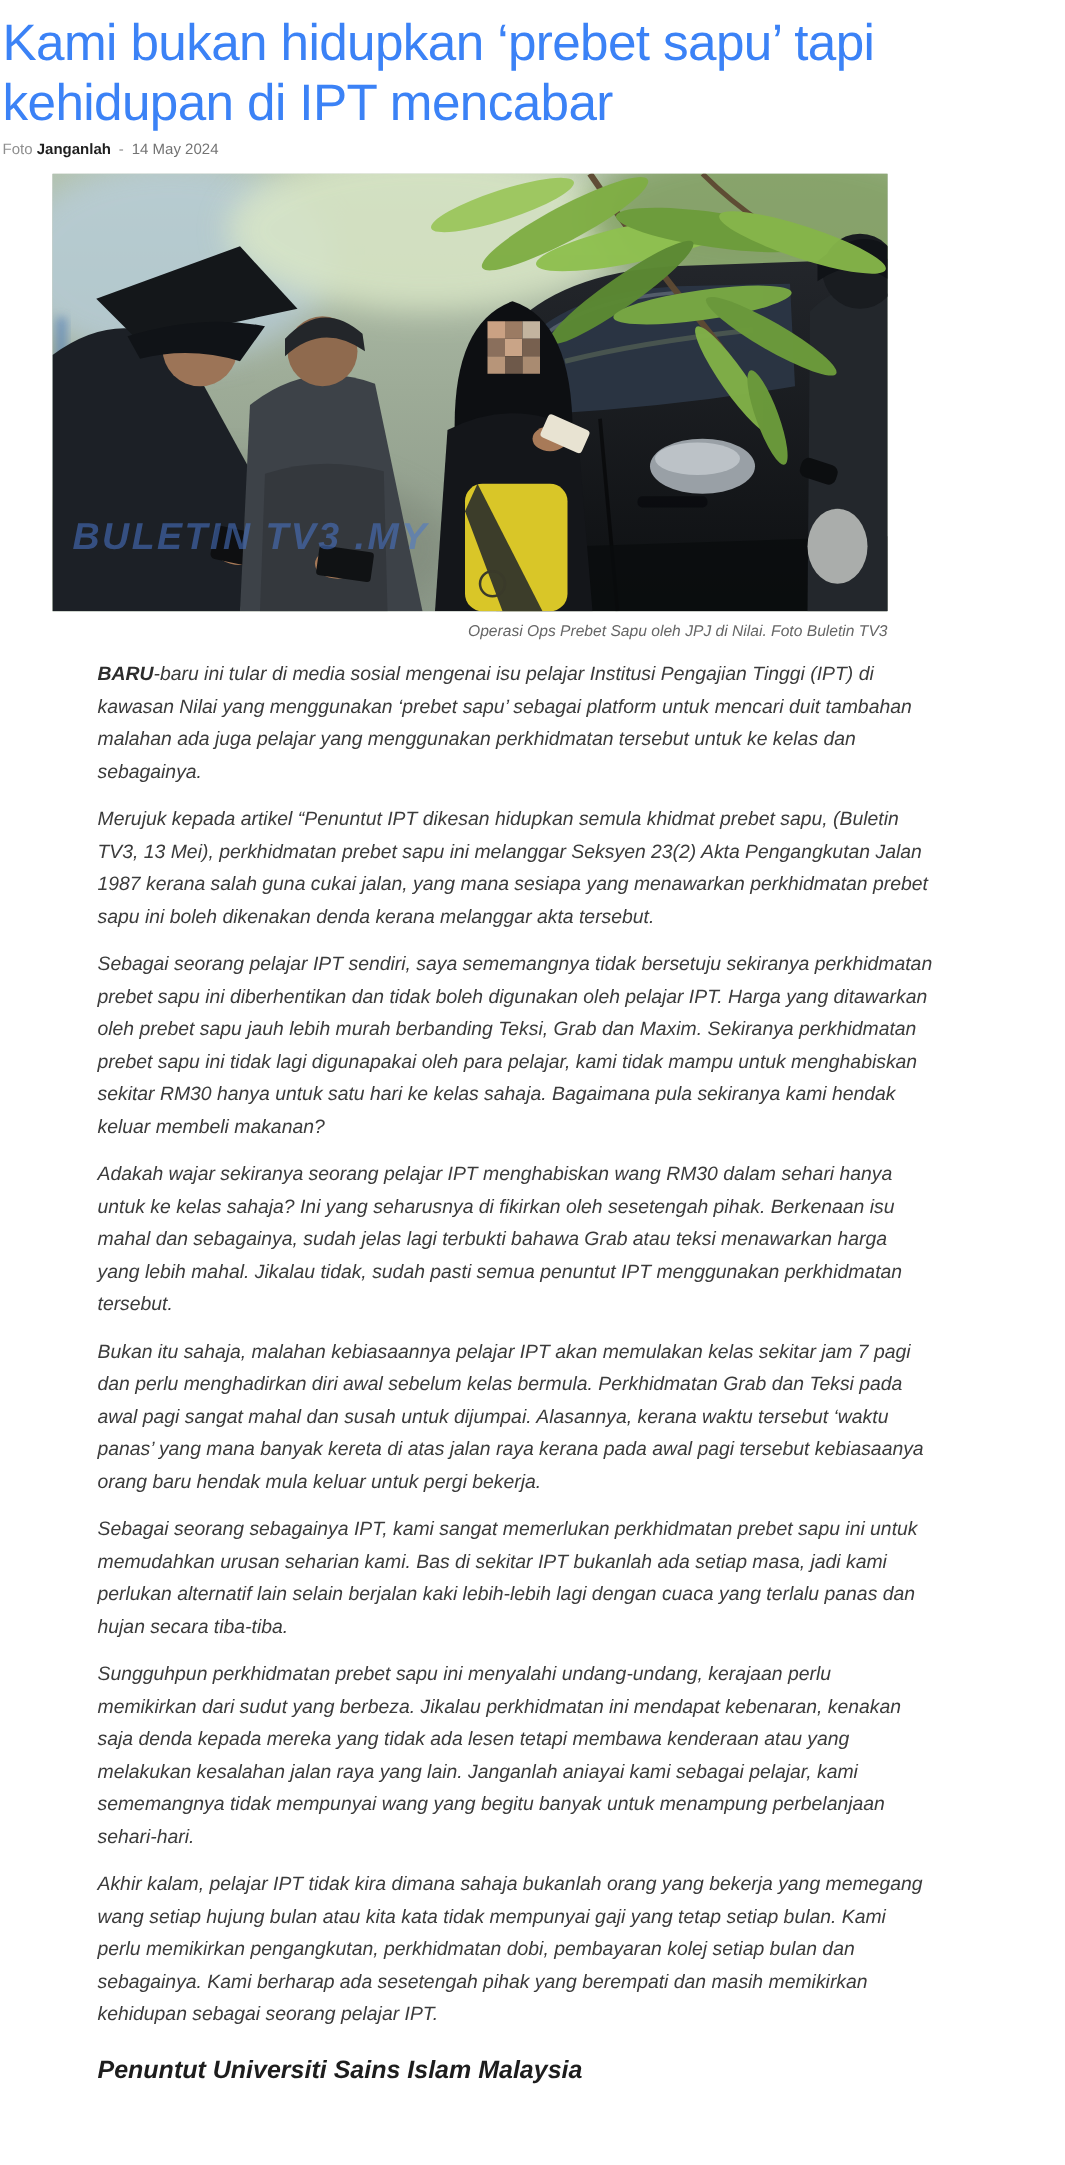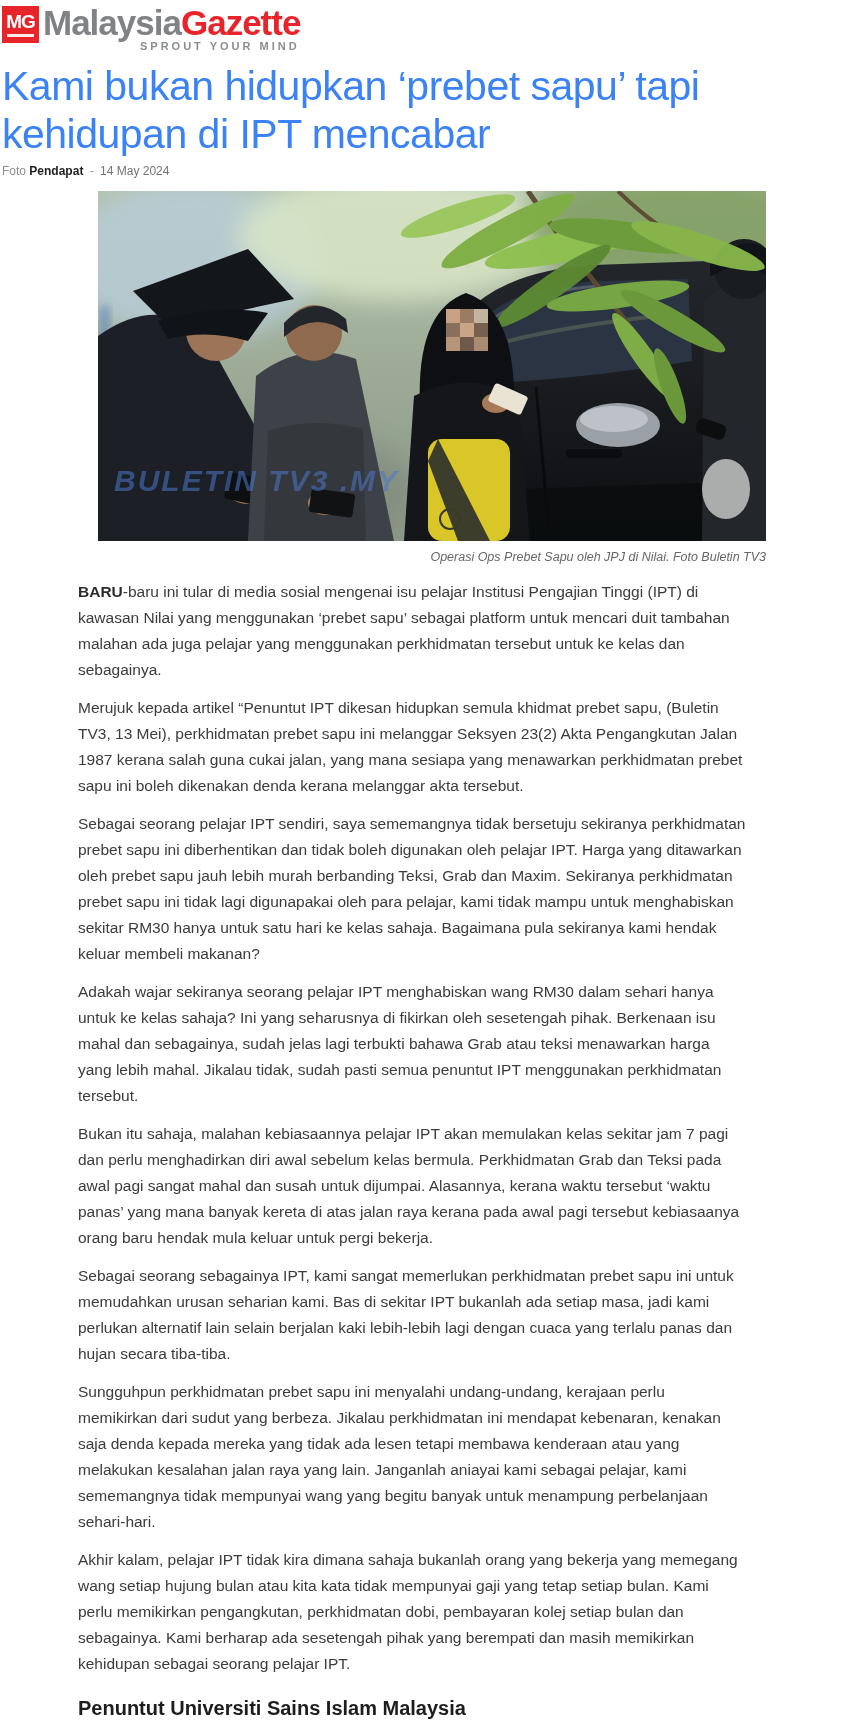--- a/index.html
+++ b/index.html
@@ -28,58 +28,46 @@
   
   .title {
     margin:11px 0 5px; padding-left:2px; width:850px;
     font-size:41px; font-weight:400; line-height:1.17; letter-spacing:-0.5px; color:#3b82f6;
   }
   .byline { padding-left:2px; font-size:12px; color:#8f8f8f; }
   .byline .author { color:#1f1f1f; font-weight:700; }
   .byline .sep { color:#8f8f8f; padding:0 3px; }
   .byline .date { color:#737373; }
   
-  figure.photo-figure { margin:13px 0 0 98px; width:668px; }
+  figure.photo-figure { margin:13px 0 0 42px; width:668px; }
   figure.photo-figure svg { display:block; width:668px; height:350px; background:#9fae9c; }
   figcaption {
     text-align:right; font-style:italic; font-size:12.5px; color:#666;
     padding-top:9px; line-height:14px;
   }
   
   .article-body {
     margin:15px 0 0 78px; width:668px;
-    font-size:15.5px; line-height:26px; color:#3b3b3b;
+    font-size:15.5px; line-height:26px; color:#3b3b3b;font-style:italic;
   }
   .article-body p { margin:0 0 12px; }
   .article-body .lead-word { font-weight:700; color:#2c2c2c; }
   .signoff { font-weight:700; color:#1d1d1d; font-size:20px; padding-top:6px; }
 </style>
 </head>
 <body>
 
 <div class="page">
 
-  <header class="site-header">
-    <div class="brand">
-      <div class="logo-box">
-        <span class="logo-mg">MG</span>
-        <span class="logo-sub"></span>
-      </div>
-      <div class="brand-words">
-        <div class="brand-name"><span class="brand-gray">Malaysia</span><span class="brand-red">Gazette</span></div>
-        <div class="tagline">SPROUT YOUR MIND</div>
-      </div>
-    </div>
-  </header>
 
   <h1 class="title">Kami bukan hidupkan ‘prebet sapu’ tapi kehidupan di IPT mencabar</h1>
 
   <div class="byline">
     <span>Foto</span>
-    <span class="author">Pendapat</span>
+    <span class="author">Janganlah</span>
     <span class="sep">-</span>
     <span class="date">14 May 2024</span>
   </div>
 
   <figure class="photo-figure">
     <svg viewBox="0 0 668 350" aria-hidden="true">
       <defs>
         <linearGradient id="bgGrad" x1="0" y1="0" x2="0" y2="1">
           <stop offset="0" stop-color="#b3c2ad"></stop>
           <stop offset="0.5" stop-color="#9dab97"></stop>

